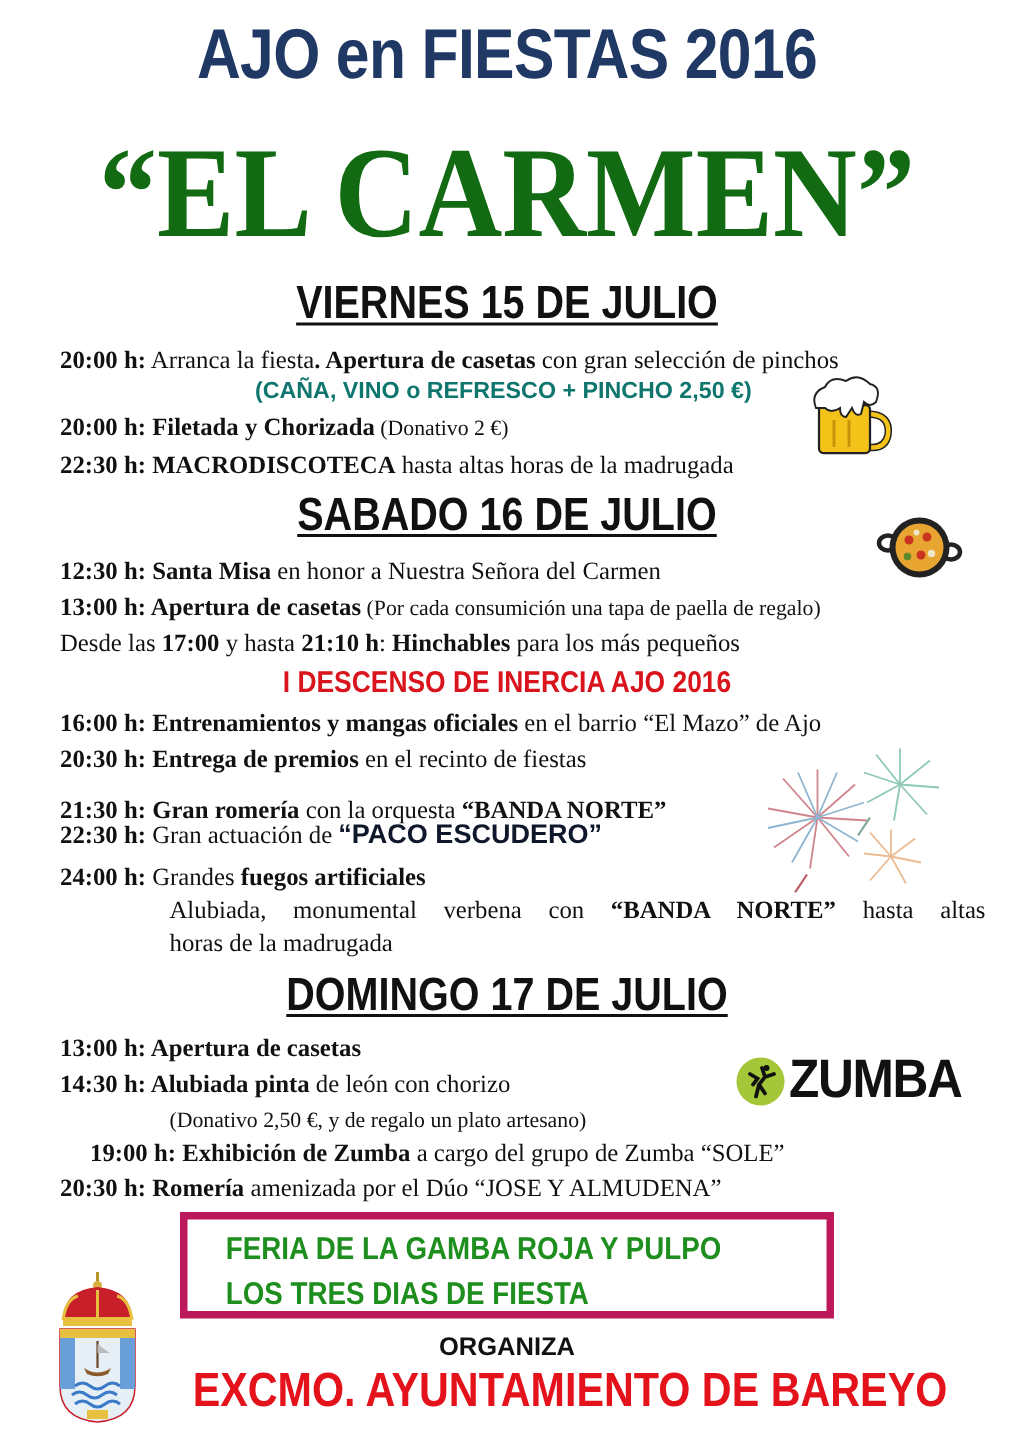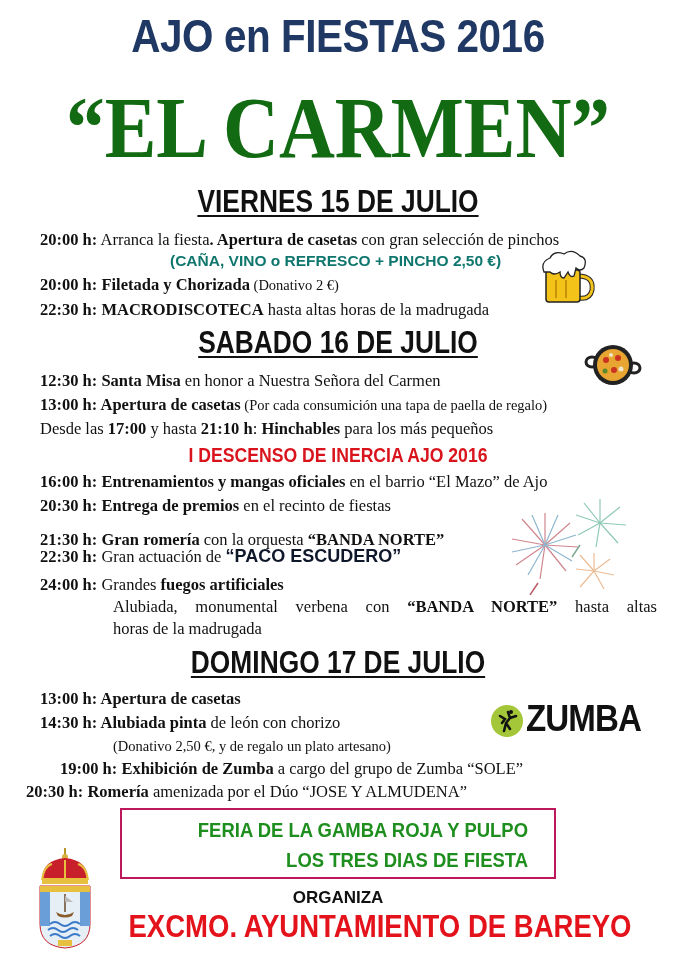--- a/index.html
+++ b/index.html
@@ -40,21 +40,21 @@
   .subheading {
     left: 0; width: 676px; text-align: center;
     font-family: "Liberation Sans", "DejaVu Sans", sans-serif;
     font-weight: bold; font-size: 20px; color: #d9141c;
     transform: scaleX(0.88); transform-origin: center;
   }
   .paco { font-family: "Liberation Sans", sans-serif; font-weight: bold; font-size: 18px; color: #0f172a; }
 
   .feria-box {
     left: 120px; top: 808px; width: 436px; height: 71px;
-    border: 2px solid #be185d; text-align: right;
+    border: 5px solid #be185d; text-align: left;
     font-family: "Liberation Sans", "DejaVu Sans", sans-serif;
     font-weight: bold; font-size: 21px; color: #1e8e1e; line-height: 30px; padding-top: 5px;
   }
   .feria-box div { transform: scaleX(0.88); }
 
   .organiza {
     left: 0; width: 676px; top: 888px; text-align: center;
     font-family: "Liberation Sans", sans-serif; font-weight: bold; font-size: 17px; color: #111;
   }
   .organizer {
@@ -191,21 +191,21 @@
 </div>
 <div class="abs line" style="left:40px; top:713px;">
   <b>14:30 h:</b><b> Alubiada pinta</b><span> de león con chorizo</span>
 </div>
 <div class="abs line" style="left:113px; top:736px;">
   <span class="small">(Donativo 2,50 €, y de regalo un plato artesano)</span>
 </div>
 <div class="abs line" style="left:40px; top:759px;margin-left:20px;">
   <b>19:00 h:</b><b> Exhibición de Zumba</b><span> a cargo del grupo de Zumba “SOLE”</span>
 </div>
-<div class="abs line" style="left:26px; top:782px;">
+<div class="abs line" style="left:40px; top:782px;">
   <b>20:30 h:</b><b> Romería</b><span> amenizada por el Dúo “JOSE Y ALMUDENA”</span>
 </div>
 
 <div class="icon" style="left:490px; top:702px; width:150px; height:40px;text-align:center;">
   <svg style="position:absolute; left:0; top:2px;" width="34" height="34" viewBox="0 0 34 34">
     <circle cx="17" cy="17" r="16" fill="#a4c639"></circle>
     <path d="M10 12 l5 3 l-3 4 M18 8 l2 6 l-4 5 l4 6 M20 14 l6 -2 M16 19 l-2 8" fill="none" stroke="#111" stroke-width="2.5" stroke-linecap="round"></path>
     <circle cx="21" cy="8" r="2" fill="#111"></circle>
   </svg>
   <span style="position:absolute; left:36px; top:-4px; font-family:'Liberation Sans',sans-serif; font-weight:bold; font-size:36px; color:#111; letter-spacing:-1px; transform:scaleX(0.92); transform-origin:left;">ZUMBA</span>

